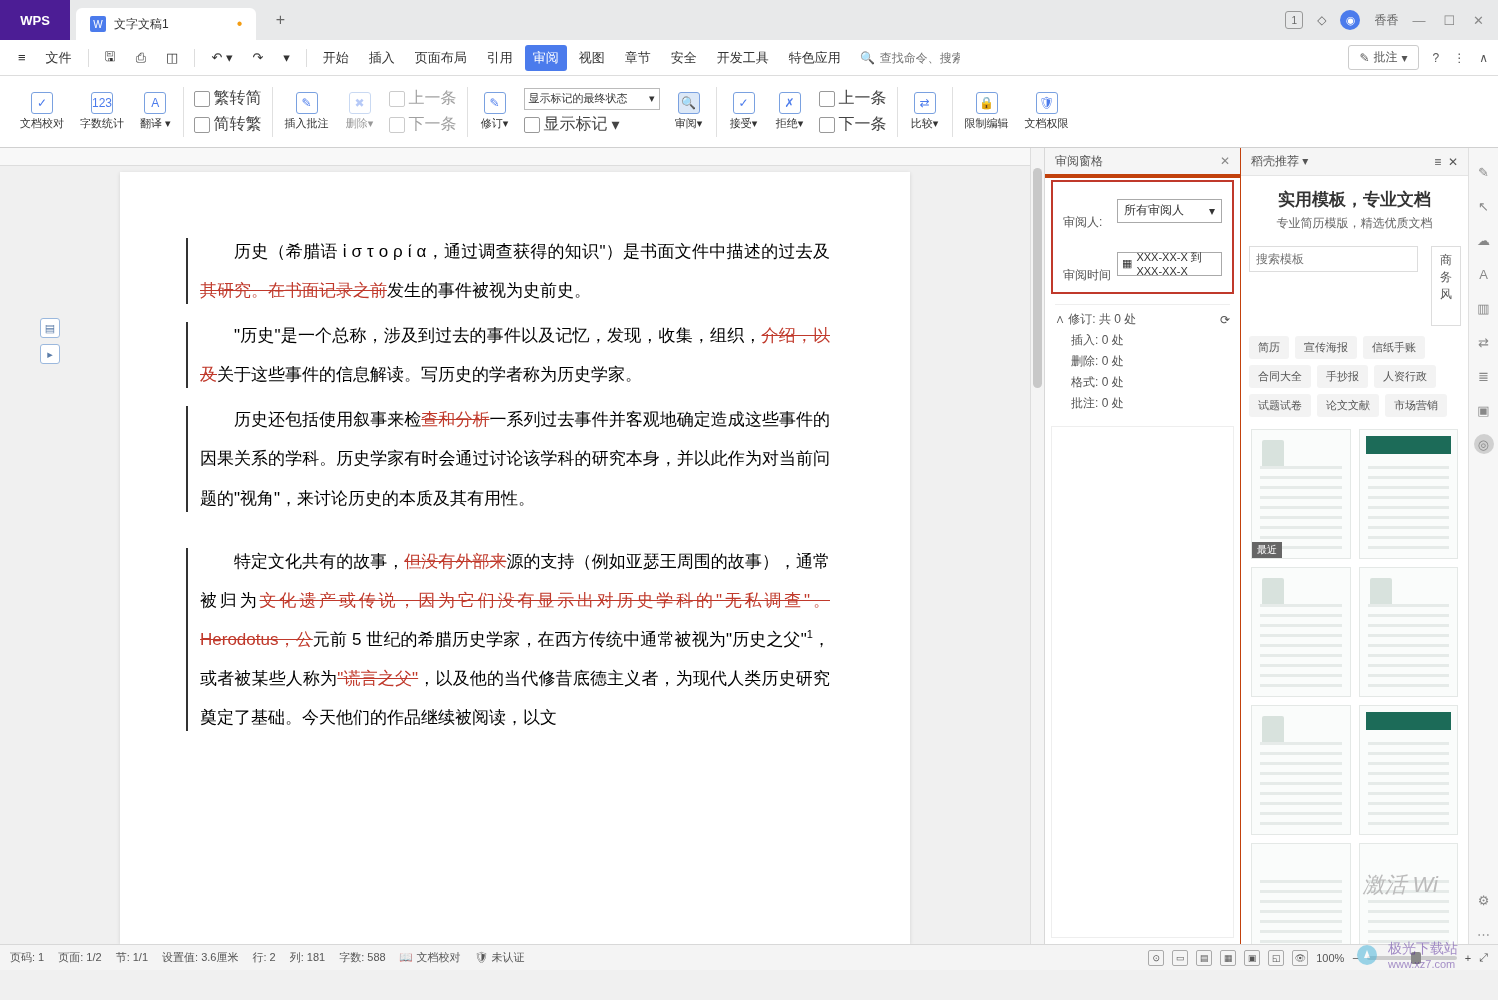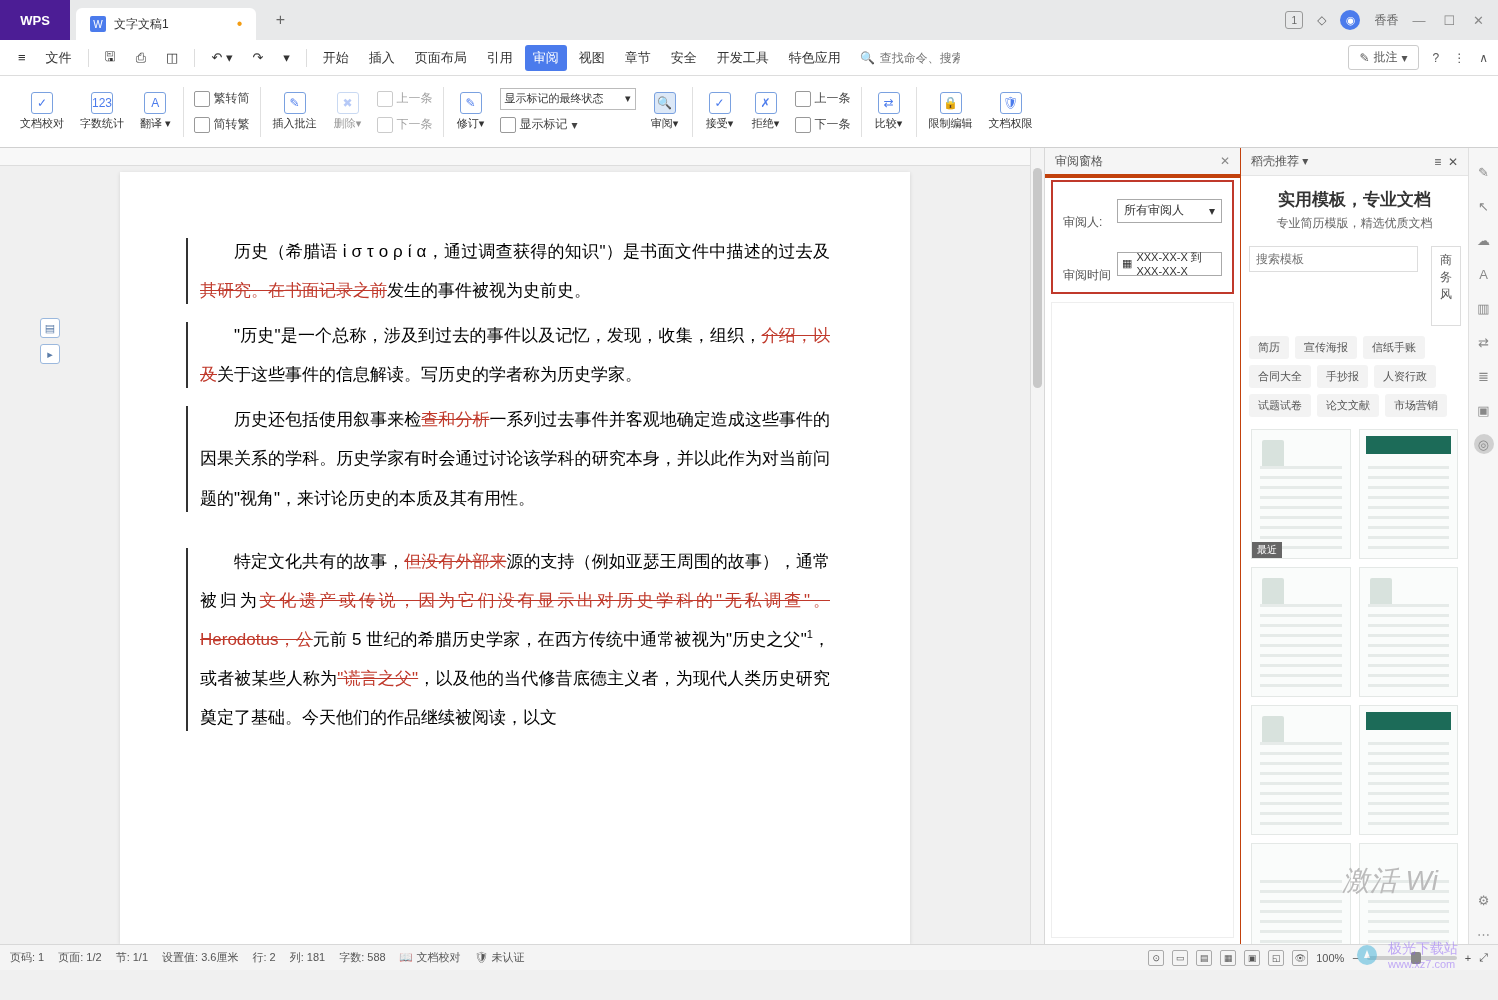--- a/index.html
+++ b/index.html
@@ -24,21 +24,21 @@
 .menu-right { margin-left:auto; display:flex; align-items:center; gap:14px; color:#555; }
 .annot-btn { border:1px solid #ccc; padding:3px 10px; border-radius:3px; display:flex; align-items:center; gap:4px; }
 
 .ribbon { height: 72px; background: #fff; display: flex; align-items: center; padding: 0 12px; border-bottom: 1px solid #d0d0d0; }
 .ribbon-group { display:flex; flex-direction:column; align-items:center; gap:2px; padding:0 8px; height:62px; justify-content:center; }
 .ribbon-group.big { min-width:46px; }
 .ribbon-group .icn { width:22px; height:22px; border:1px solid #7aa1e0; border-radius:3px; display:flex; align-items:center; justify-content:center; color:#4b7bec; font-size:12px; }
 .ribbon-group .lbl { font-size:11px; color:#333; }
 .ribbon-sep { width:1px; height:50px; background:#e0e0e0; margin:0 4px; }
 .ribbon-row { display:flex; flex-direction:column; gap:4px; padding:0 6px; }
-.ribbon-row-item { display:flex; align-items:center; gap:4px; font-size:12px; color:#444; height:22px; }
+.ribbon-row-item { display:flex; align-items:center; gap:4px; font-size:16px; color:#444; height:22px; }
 .ribbon-row-item .sml-icn { width:16px; height:16px; border:1px solid #999; border-radius:2px; }
 .ribbon-sel { width:136px; height:22px; border:1px solid #bbb; font-size:11px; padding:0 4px; display:flex; align-items:center; justify-content:space-between; }
 .ribbon-group.highlight .icn { background:#dce8f7; }
 
 .workspace { display:flex; height: 796px; }
 .doc-area { flex:1; background:#f0f0f0; position:relative; overflow:hidden; display:flex; justify-content:center; }
 .ruler-h { position:absolute; top:0; left:0; right:0; height:18px; background:#f8f8f8; border-bottom:1px solid #ddd; }
 .page { width:790px; background:#fff; margin-top:24px; padding:60px 80px 30px 80px; box-shadow:0 1px 4px rgba(0,0,0,0.12); font-size:17px; line-height:2.3; color:#000; font-family:"SimSun",serif; text-align:justify; position:relative; }
 .page p { text-indent:2em; margin-bottom:6px; position:relative; }
 .page .bar { position:absolute; left:-14px; top:6px; bottom:6px; width:2px; background:#333; }
@@ -83,22 +83,22 @@
 
 .side-tools { width:30px; background:#f6f6f6; border-left:1px solid #e0e0e0; display:flex; flex-direction:column; align-items:center; gap:14px; padding-top:14px; }
 .side-tools .tool { width:20px; height:20px; color:#888; display:flex; align-items:center; justify-content:center; font-size:13px; }
 .side-tools .tool.active { background:#d0d0d0; border-radius:50%; }
 
 .statusbar { height:26px; background:#f4f4f4; border-top:1px solid #d8d8d8; display:flex; align-items:center; padding:0 10px; font-size:11px; color:#555; gap:14px; }
 .statusbar .sb-right { margin-left:auto; display:flex; align-items:center; gap:8px; }
 .sb-icon { width:16px; height:16px; border:1px solid #aaa; border-radius:2px; display:flex; align-items:center; justify-content:center; font-size:9px; }
 .zoom-slider { width:90px; height:4px; background:#ccc; position:relative; border-radius:2px; }
 .zoom-slider .knob { position:absolute; left:44px; top:-4px; width:10px; height:12px; background:#888; border-radius:2px; }
-.watermark { position:absolute; right:40px; bottom:30px; opacity:0.5; display:flex; align-items:center; gap:10px; font-size:14px; color:#8b5cf6; }
-.watermark2 { position:absolute; right:60px; bottom:100px; color:#bbb; font-size:28px; font-style:italic; }
+.watermark { position:absolute; right:40px; bottom:30px; opacity:0.5; display:flex; align-items:center; gap:10px; font-size:14px; color:#4c1d95; }
+.watermark2 { position:absolute; right:60px; bottom:100px; color:#bbb; font-size:22px; font-style:italic; }
 </style>
 </head>
 <body>
 
 <div class="titlebar">
   <div class="wps-logo">
       <span>WPS</span>
     </div>
   <div class="tab">
     <span class="tab-icon">W</span>
@@ -280,20 +280,30 @@
           </div>
       </div>
       <div class="rev-field">
         <label>审阅时间</label>
         <div class="rev-date">
             <span>▦</span>
             <span>XXX-XX-X 到 XXX-XX-X</span>
           </div>
       </div>
     </div>
+    <div class="rev-stats">
+      <div class="rev-stats-hdr">
+          <span>∧ <span>修订: 共 0 处</span></span>
+          <span>⟳</span>
+        </div>
+      <div class="rev-stats-row">插入: 0 处</div>
+      <div class="rev-stats-row">删除: 0 处</div>
+      <div class="rev-stats-row">格式: 0 处</div>
+      <div class="rev-stats-row">批注: 0 处</div>
+    </div>
     <div class="rev-empty"></div>
   </div>
 
   <div class="right-panel">
     <div class="rp-hdr">
       <span><span>稻壳推荐</span> ▾</span>
       <span><span>≡</span>&nbsp;&nbsp;<span>✕</span></span>
     </div>
     <div class="rp-title">实用模板，专业文档</div>
     <div class="rp-sub">专业简历模版，精选优质文档</div>

